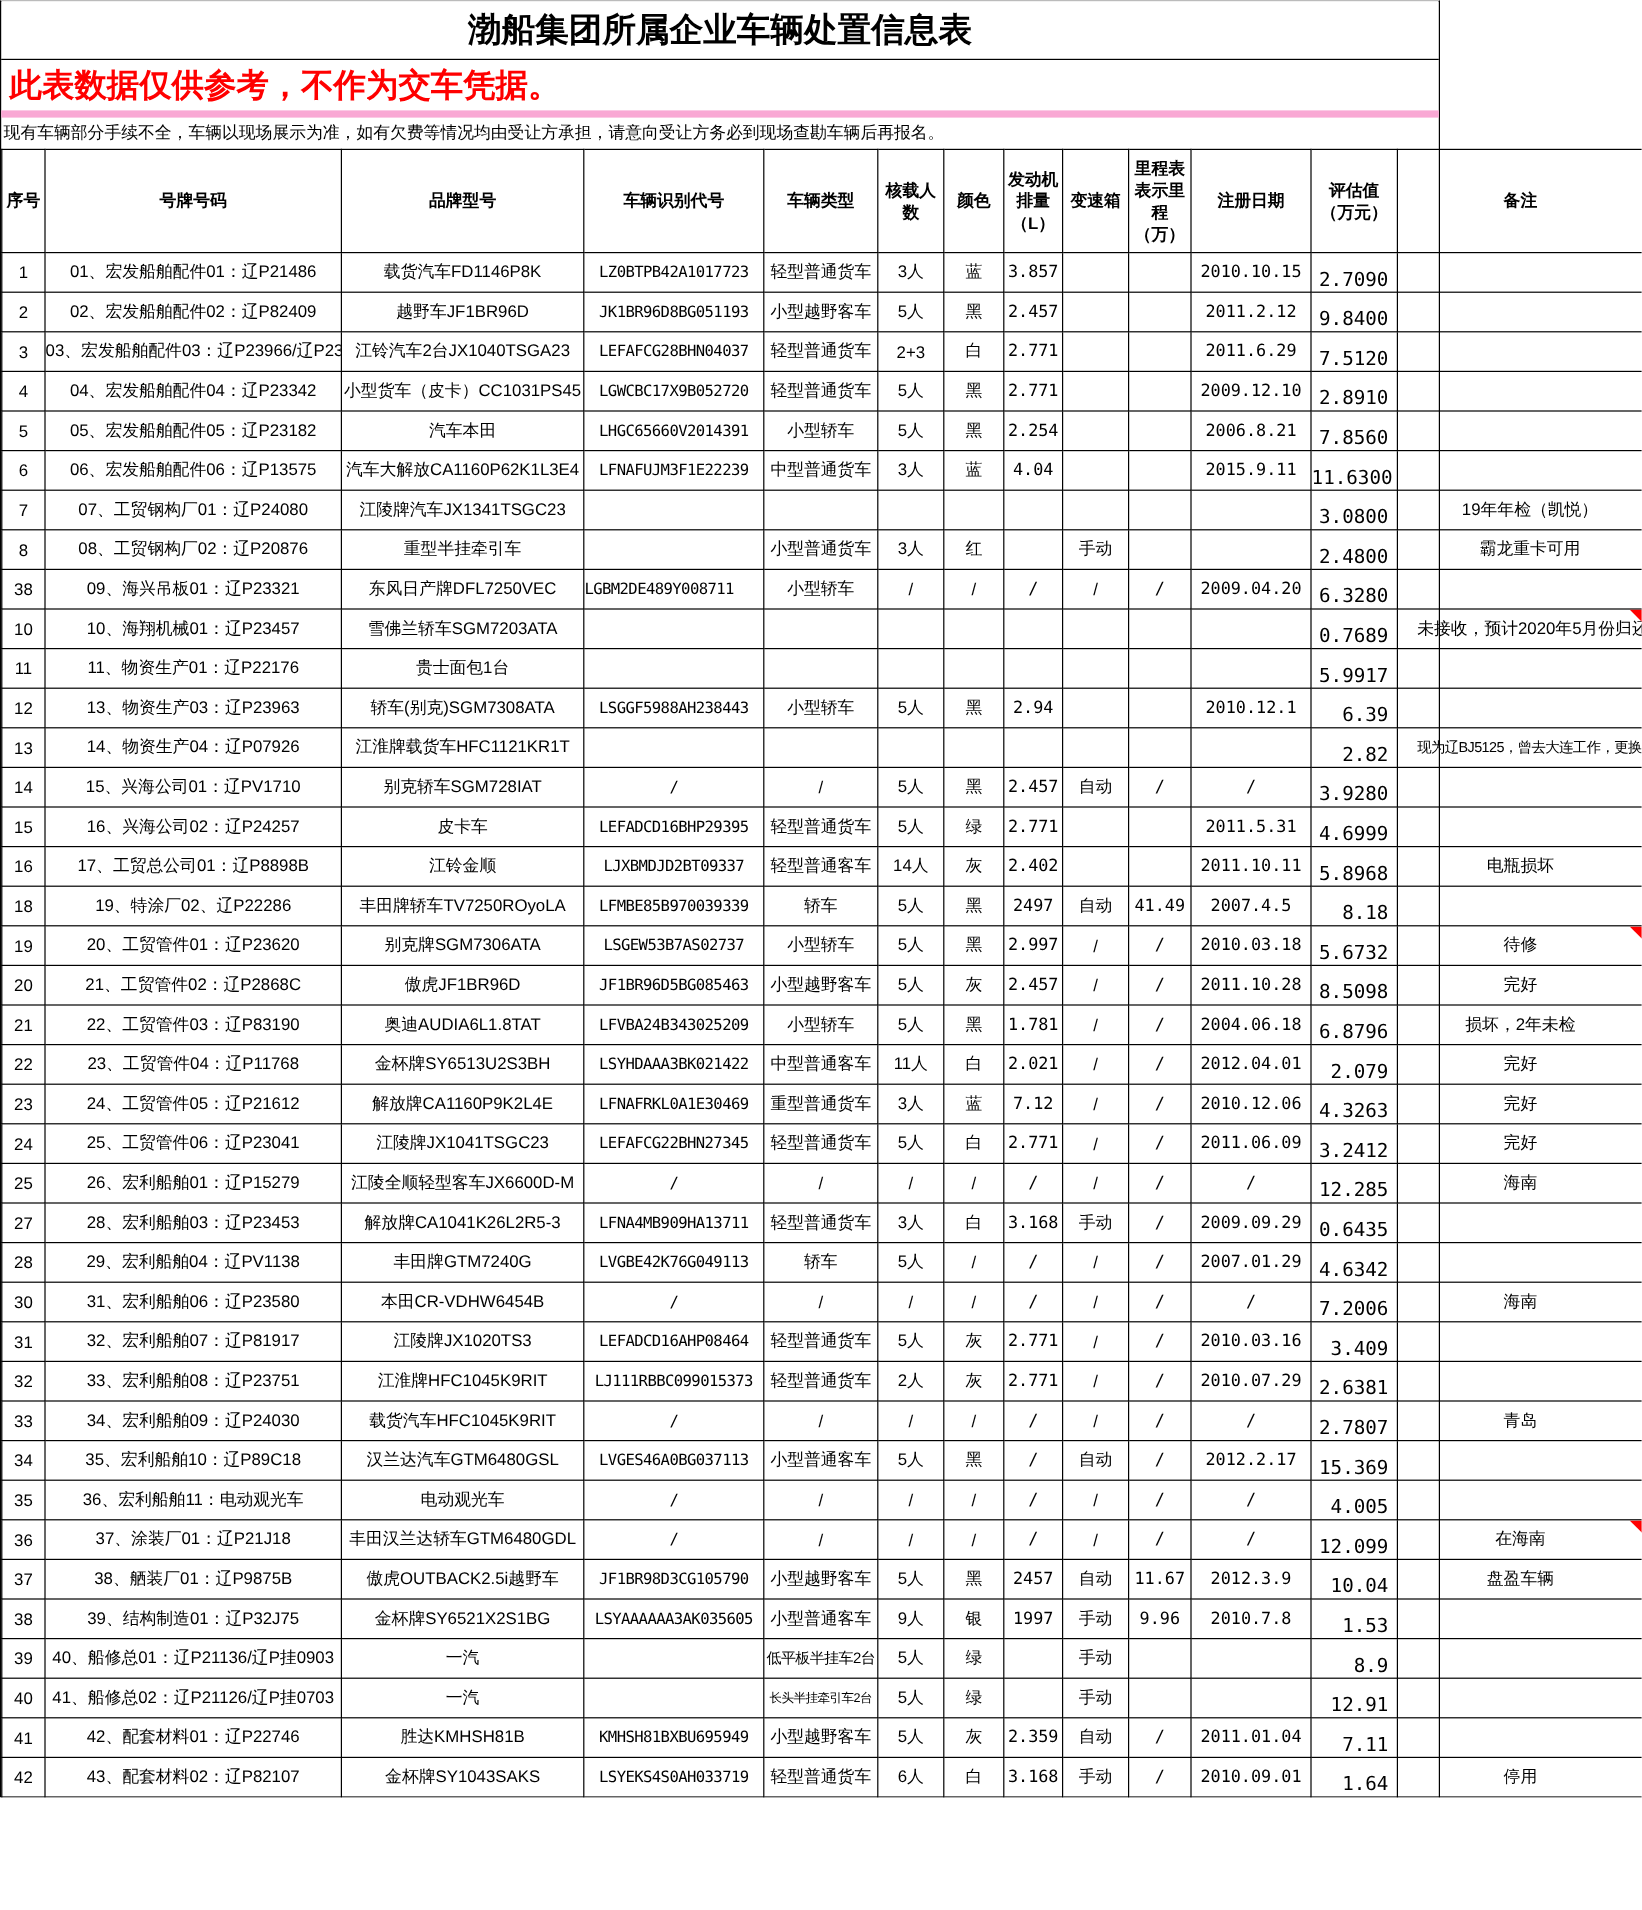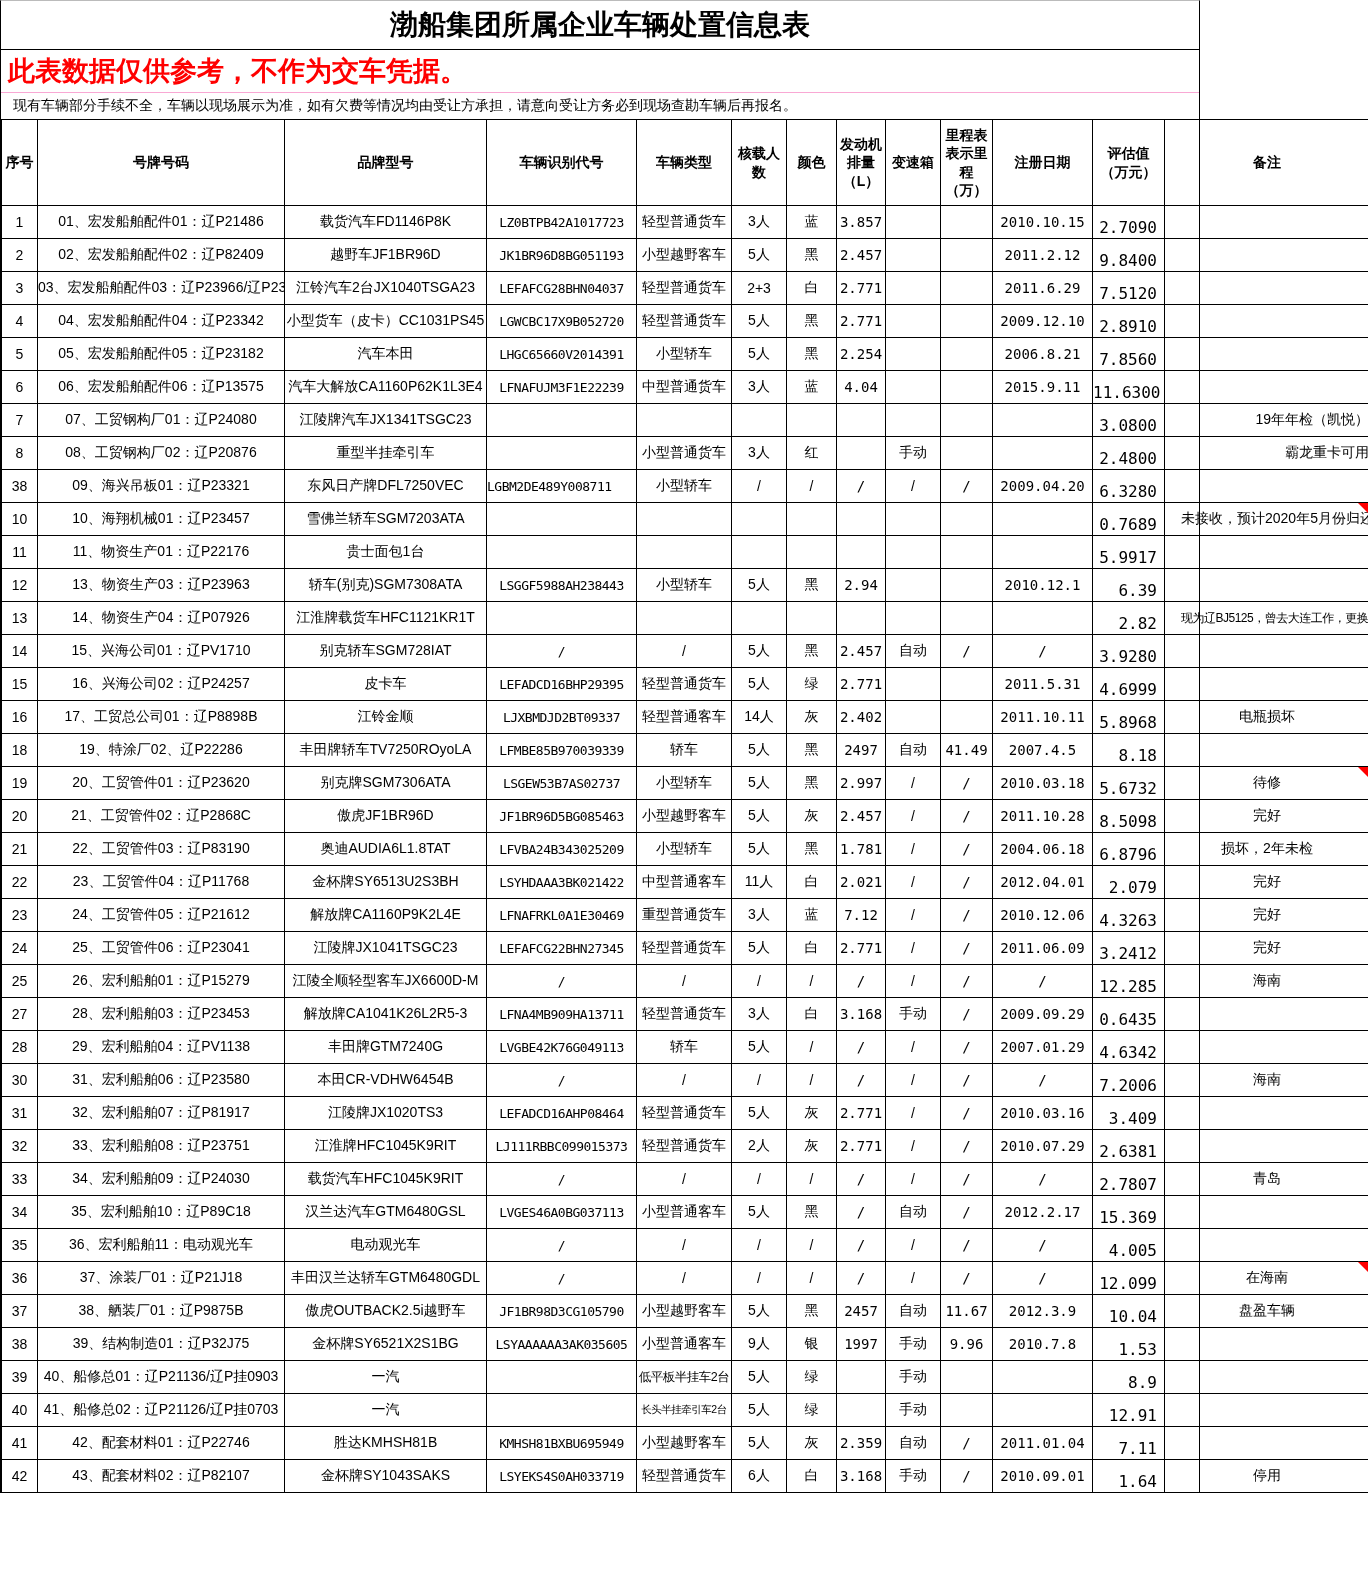--- a/index.html
+++ b/index.html
@@ -19,30 +19,30 @@
     --flag:#ff0000;
   }
   .title-row {
     height:48px;
     border-bottom:1px solid #000;
     display:flex; align-items:center; justify-content:center;
     font-size:28px; font-weight:bold;
   }
   .warning-row {
     height:42px;
-    border-bottom:1px solid #f9a8d4;
+    border-bottom:6px solid #f9a8d4;
     display:flex; align-items:center;
     padding-left:7px;
     font-size:27px; font-weight:bold;
     color:var(--warning);
   }
   .note-row {
     height:26px;
     display:flex; align-items:center;
-    padding-left:12px;
+    padding-left:2px;
     font-size:14px;
   }
   table.grid {
     border-collapse:collapse;
     table-layout:fixed;
     width:100%;
   }
   .grid th, .grid td {
     border:1px solid #000;
     overflow:hidden;
@@ -70,21 +70,21 @@
   
   td.c-mono { font-family:"DejaVu Sans Mono", monospace; }
   td.c-vin  { font-size:13px; letter-spacing:-0.5px;text-align:center; }
   td.c-val  {
     text-align:right; vertical-align:bottom;
     padding-right:7px; padding-bottom:1px;
     font-size:16px;
   }
   td.vin-left { text-align:left; padding-left:0; }
   td.remark { position:relative; }
-  td.remark-left { text-align:right; padding-left:16px; }
+  td.remark-left { text-align:center; padding-left:16px; }
   td.remark-small { font-size:12px; letter-spacing:-0.5px; white-space:nowrap; }
   td.type-mid { font-size:12.5px; letter-spacing:-0.5px; }
   td.type-small { font-size:10.5px; letter-spacing:-0.5px; }
   .corner {
     position:absolute; top:0; right:0;
     width:0; height:0;
     border-top:11px solid var(--flag);
     border-left:11px solid transparent;
   }
 </style>

